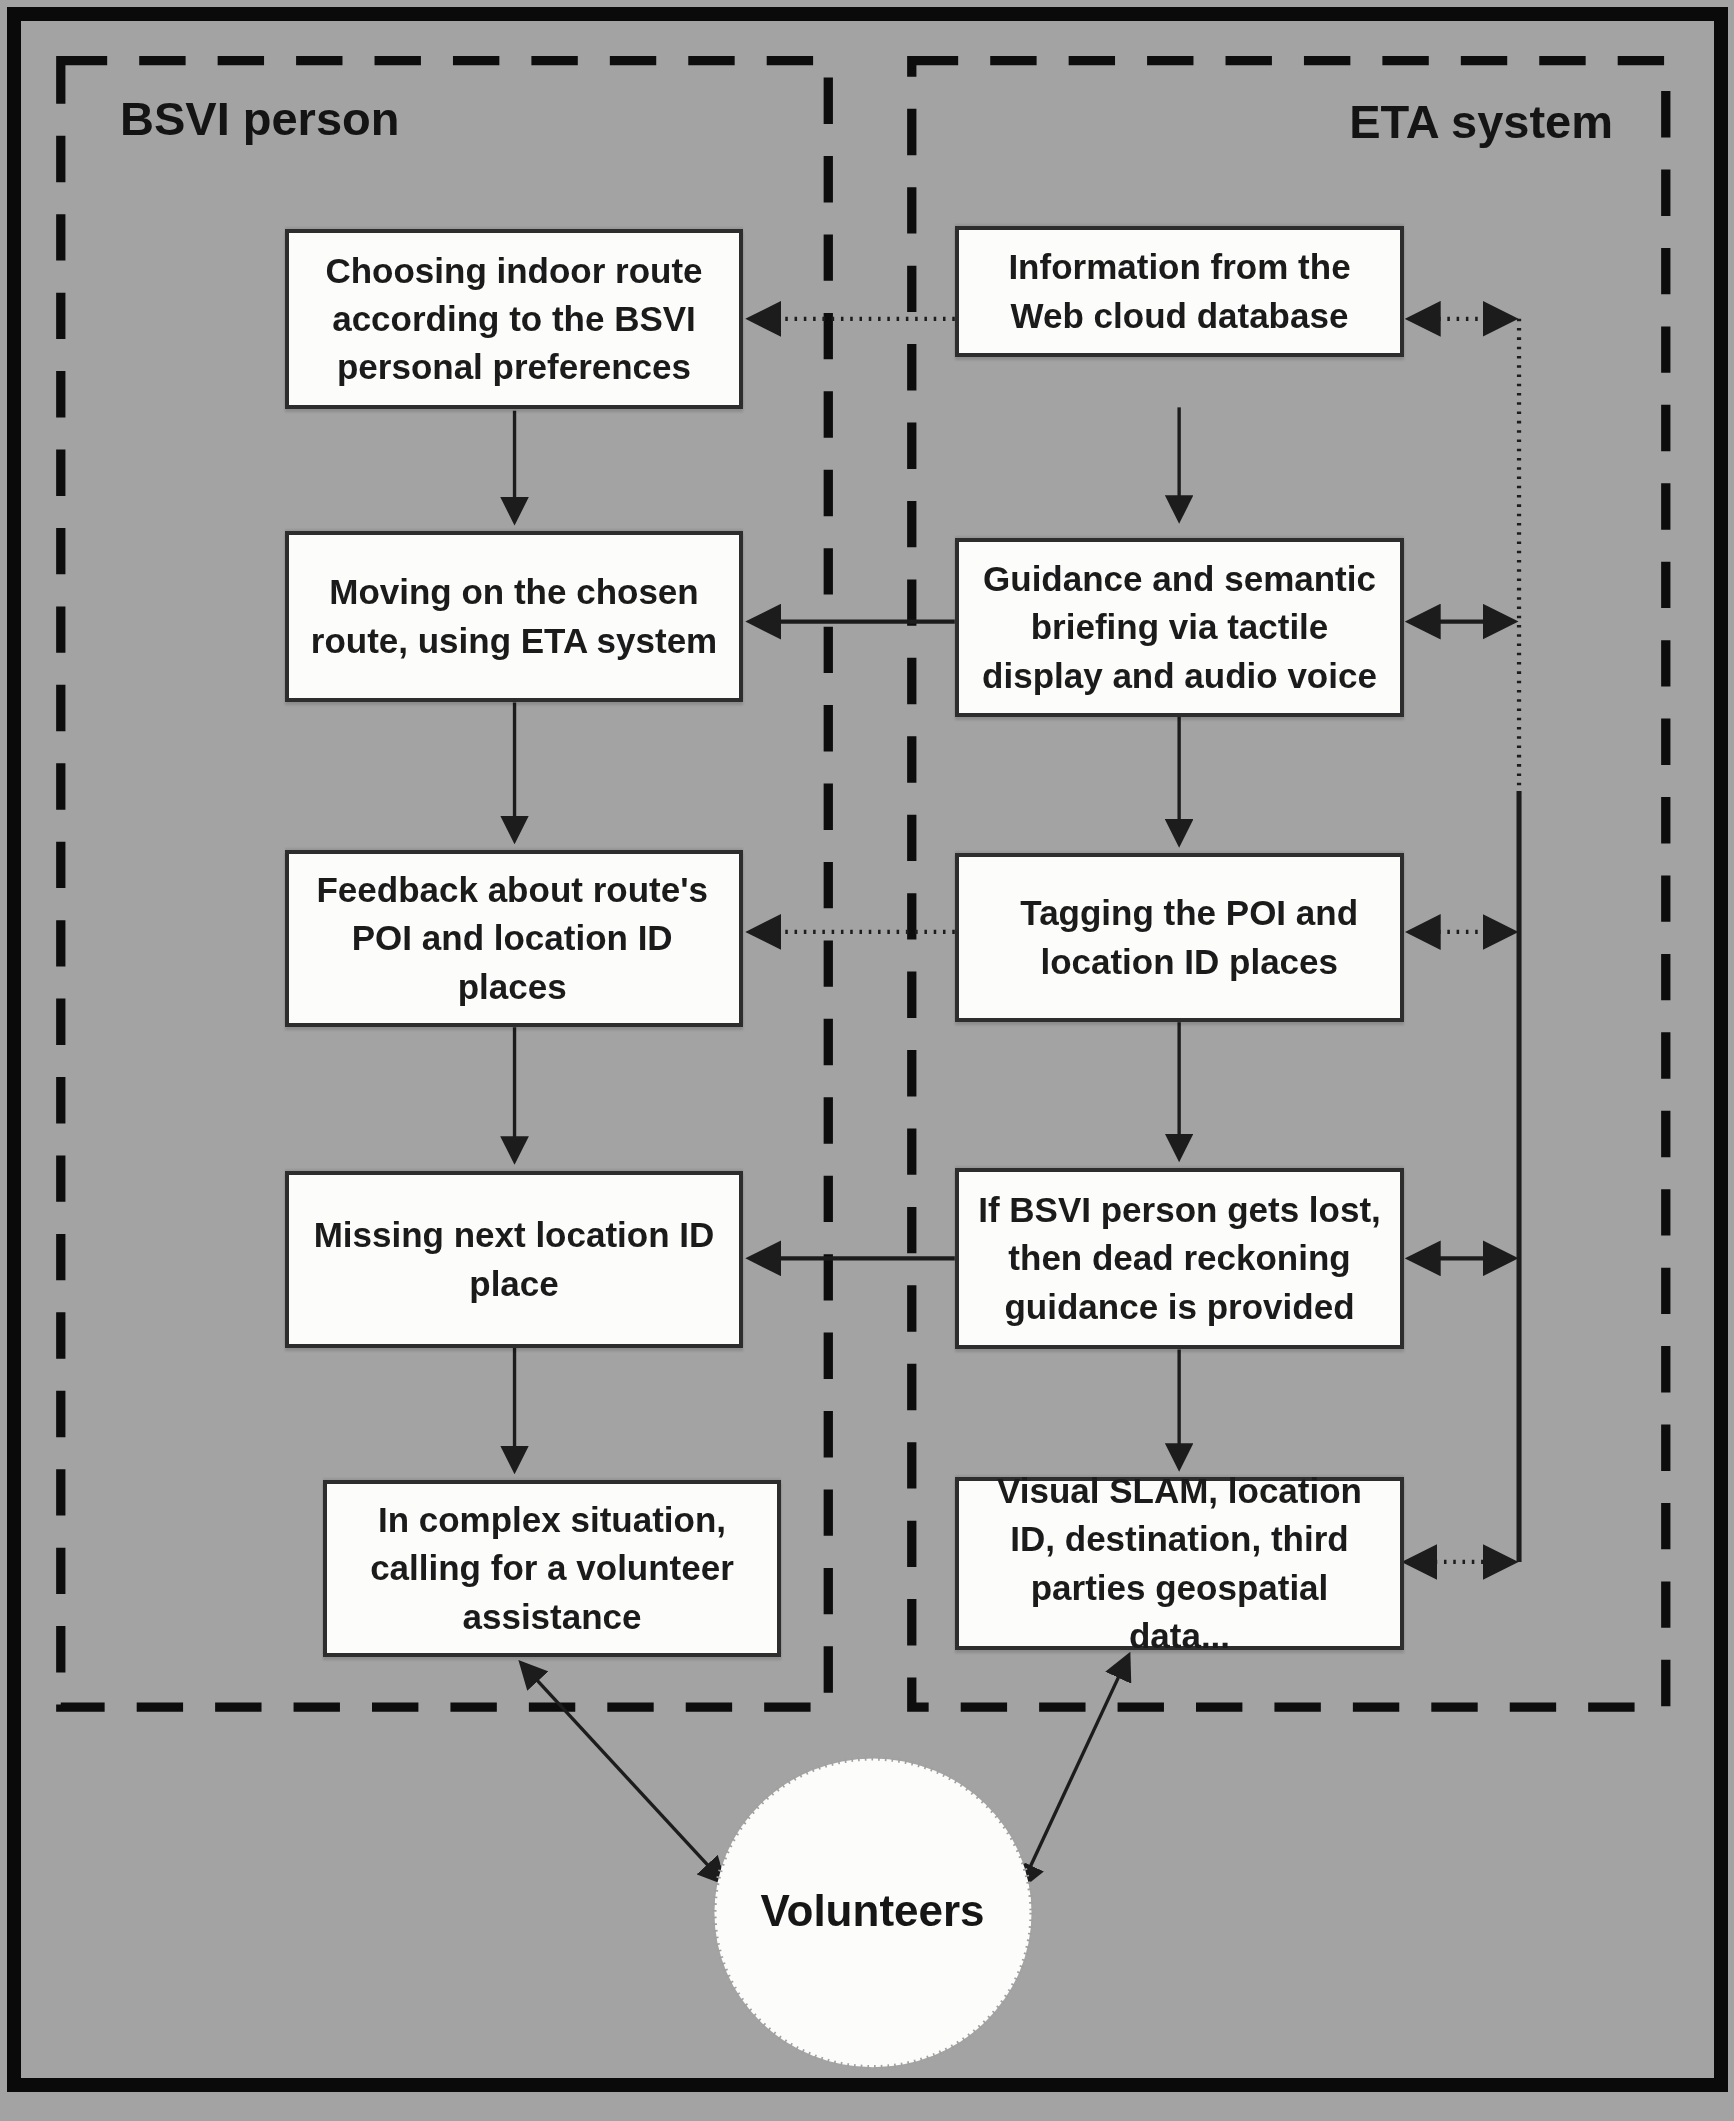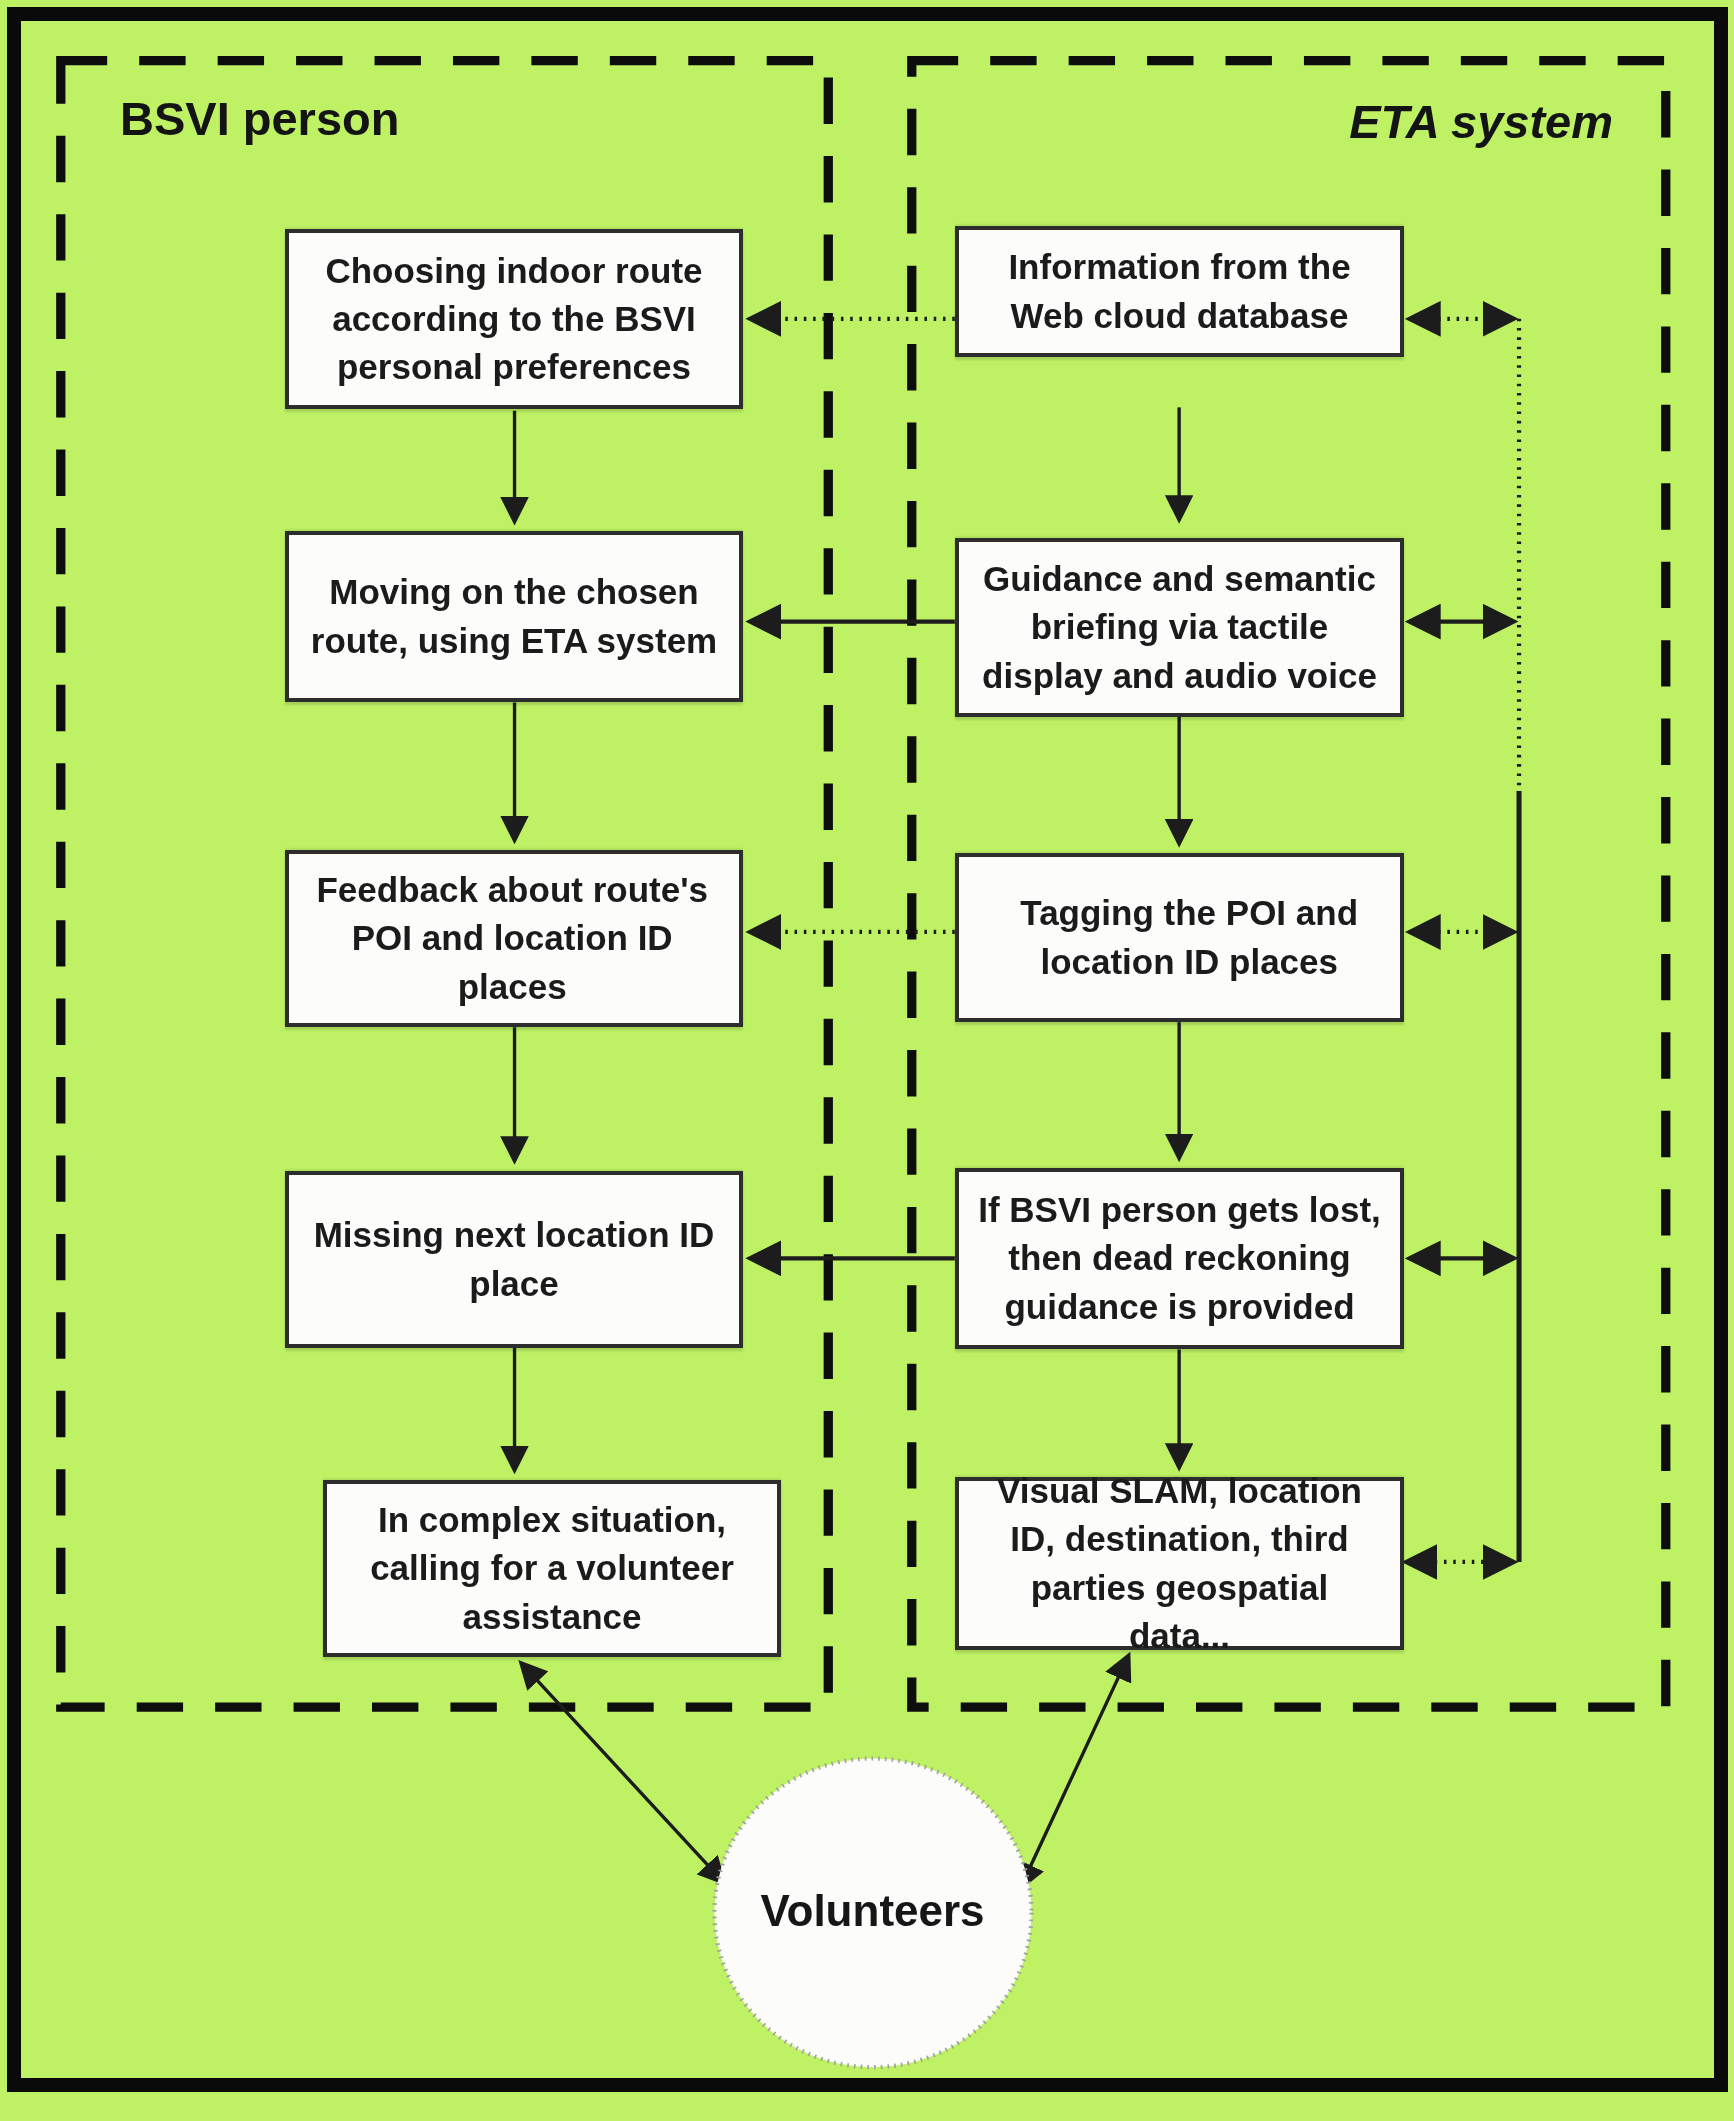--- a/index.html
+++ b/index.html
@@ -1,35 +1,35 @@
 <!DOCTYPE html>
 <html style="font-size:13.5px"><head>
 <meta charset="utf-8">
 <style>
   html,body{margin:0;padding:0;background:#ffffff;}
   #canvas{
     position:relative;
     width:1735px;height:2122px;
-    background:#bef264;
+    background:#a3a3a3;
     font-family:"Liberation Sans", sans-serif;
     overflow:hidden;
   }
   #outer-frame{
     position:absolute;left:6.7px;top:6.7px;right:6.7px;bottom:30px;
     border:14.3px solid #0a0a0a;
     pointer-events:none;
   }
   .layer{position:absolute;left:0;top:0;width:1735px;height:2122px;}
   .panel-title{
     position:absolute;
     font-size:47px;font-weight:bold;color:#141414;
     letter-spacing:0px;white-space:nowrap;
   }
   #bsvi-title{left:120px;top:91px;}
-  #eta-title{top:94px;right:122px;text-align:center;font-style:italic;}
+  #eta-title{top:94px;right:122px;text-align:center;}
   .flowbox{
     position:absolute;
     background:#fcfcfa;
     border:4.2px solid #2d2d2d;
     box-shadow:0 3.4px 2.5px rgba(0,0,0,0.14), 0 -1.7px 1.7px rgba(0,0,0,0.08);
     display:flex;align-items:center;justify-content:center;
     text-align:center;
     font-size:35px;font-weight:bold;color:#1b1b1b;
     line-height:1.38;
     padding:5px 18.6px;box-sizing:border-box;

